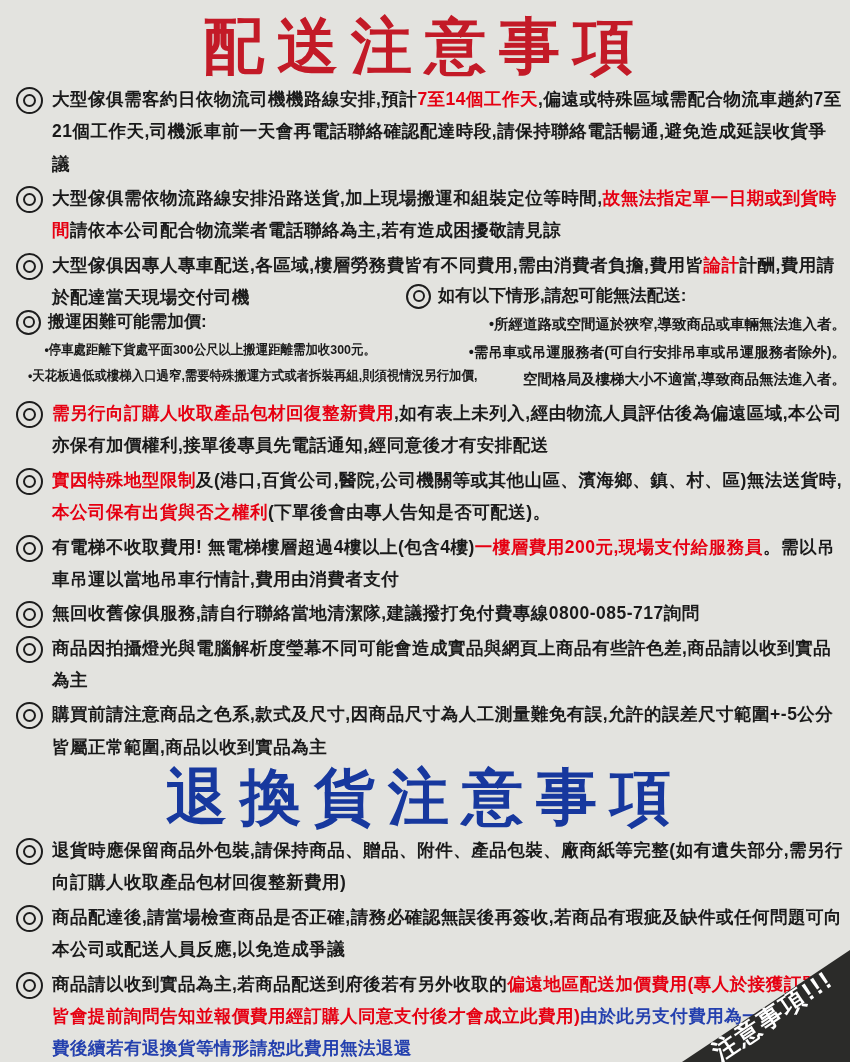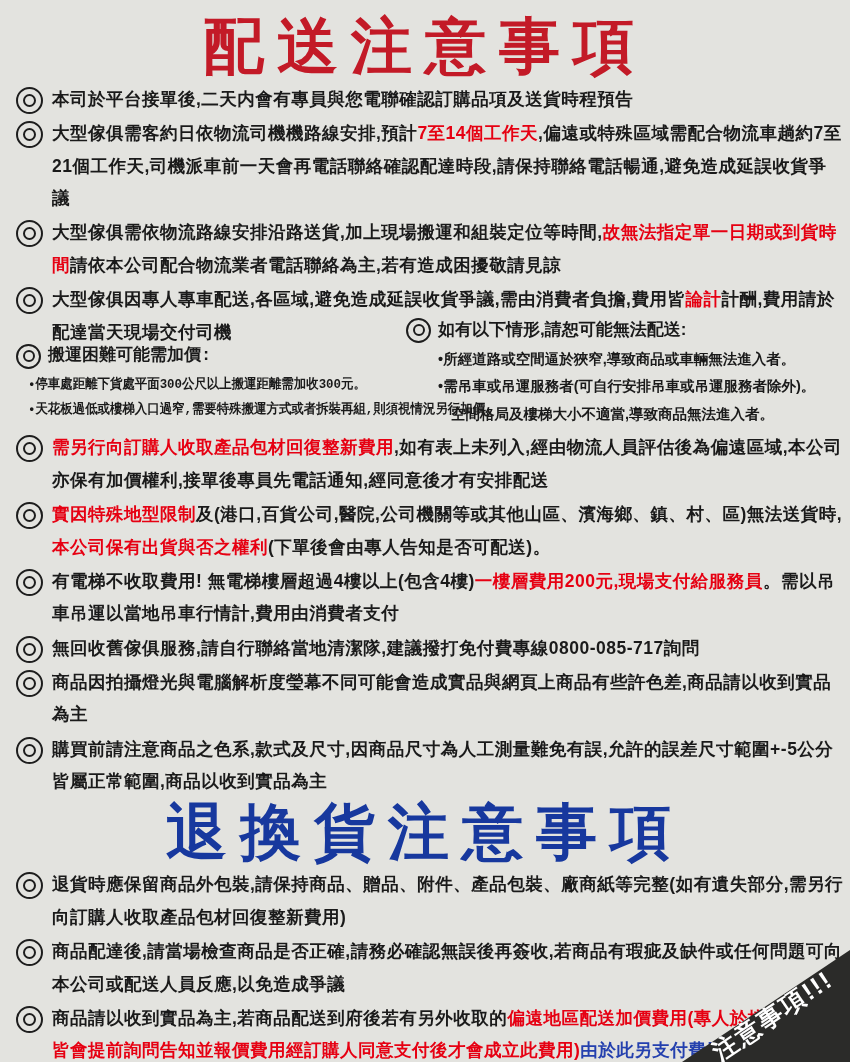--- a/index.html
+++ b/index.html
@@ -58,29 +58,29 @@
   .seg-k{color:var(--black,#1a1a1a);}
   .seg-r{color:var(--red,#e60012);}
   .seg-b{color:var(--blue,#2440ae);}
   
   .columns{
     display:flex;
     margin-top:-34px;
     padding:0 4px 0 16px;
   }
   .col{box-sizing:border-box;}
-  .col-left{width:47%;padding-top:26px;font-family:Liberation Mono, monospace;}
+  .col-left{width:47%;padding-top:26px;}
   .col-right{width:53%;padding-top:0;}
   .col-head{
     display:flex;align-items:flex-start;gap:7px;
   }
   .col-head .bullseye{width:25px;height:25px;margin-top:2px;}
   .col-head .bullseye::after{width:12px;height:12px;}
   .col-heading{font-size:17px;line-height:1.7;}
-  .col-lines{margin-top:1px;}
+  .col-lines{margin-top:1px;text-align:right;}
   .col-left .col-lines{padding-left:12px;}
   .col-right .col-lines{padding-left:32px;}
   .col-line{
     font-size:14.5px;
     line-height:1.9;
     white-space:nowrap;
   }
   .col-left .col-line{
     font-size:13.5px;
     transform:scaleX(0.92);
@@ -109,33 +109,29 @@
 </head>
 <body>
 
 <div id="page" style="--bg: #e3e3df; --black: #1a1a1a; --red-title: #c31a27; --blue-title: #17389e; --red: #e60012; --blue: #2440ae; --banner-bg: #2b2b29; --banner-text: #ffffff;">
 
   <h1 class="section-title title-red">配送注意事項</h1>
 
   <div id="delivery-bullets-top" class="bullets">
       <div class="bullet-item">
         <span class="bullseye"></span>
-        <div class="bullet-text"><span class="seg-k">本司於平台接單後,二天内會有專員與您電聯確認訂購品項及送貨時程預告</span></div>
-      </div>
-      <div class="bullet-item">
-        <span class="bullseye"></span>
         <div class="bullet-text"><span class="seg-k">大型傢俱需客約日依物流司機機路線安排,預計</span><span class="seg-r">7至14個工作天</span><span class="seg-k">,偏遠或特殊區域需配合物流車趟約7至21個工作天,司機派車前一天會再電話聯絡確認配達時段,請保持聯絡電話暢通,避免造成延誤收貨爭議</span></div>
       </div>
       <div class="bullet-item">
         <span class="bullseye"></span>
         <div class="bullet-text"><span class="seg-k">大型傢俱需依物流路線安排沿路送貨,加上現場搬運和組裝定位等時間,</span><span class="seg-r">故無法指定單一日期或到貨時間</span><span class="seg-k">請依本公司配合物流業者電話聯絡為主,若有造成困擾敬請見諒</span></div>
       </div>
       <div class="bullet-item">
         <span class="bullseye"></span>
-        <div class="bullet-text"><span class="seg-k">大型傢俱因專人專車配送,各區域,避免造成延誤收貨爭議,需由消費者負擔,費用皆</span><span class="seg-r">論計</span><span class="seg-k">計酬,費用請於配達當天現場交付司機</span></div>
+        <div class="bullet-text"><span class="seg-k">大型傢俱因專人專車配送,各區域,樓層勞務費皆有不同費用,需由消費者負擔,費用皆</span><span class="seg-r">論計</span><span class="seg-k">計酬,費用請於配達當天現場交付司機</span></div>
       </div>
     </div>
 
   <div class="columns">
     <div class="col col-left">
       <div class="col-head">
         <span class="bullseye"></span>
         <span class="col-heading">搬運困難可能需加價:</span>
       </div>
       <div id="col-left-lines" class="col-lines">

